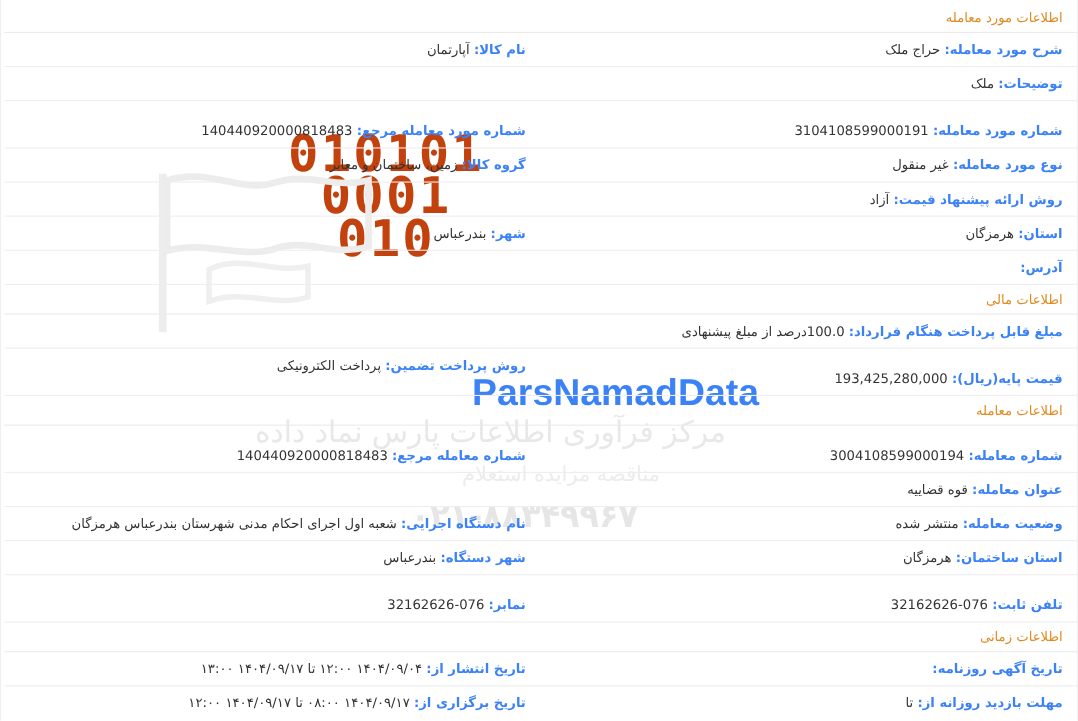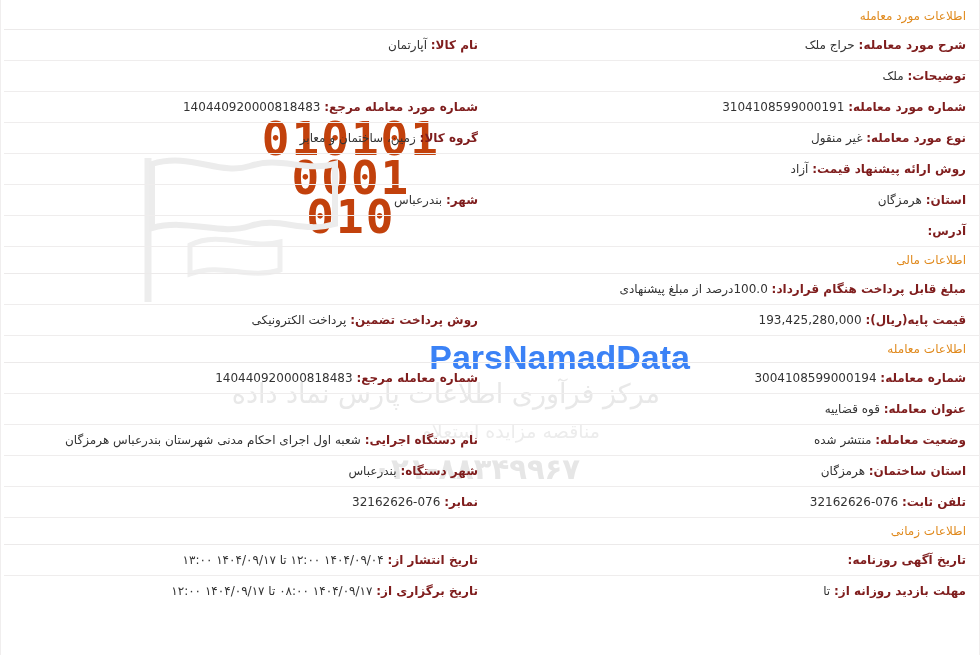--- a/index.html
+++ b/index.html
@@ -116,25 +116,26 @@
     padding: 6px 14px 6px 14px;
     text-align: right;
     line-height: 1.5;
     white-space: nowrap;
     overflow: hidden;
   }
   .cell.full { flex: 1 1 100%; }
 
   .lbl {
     font-weight: bold;
-    color: #7f1d1d;
+    color: #3b82f6;
   }
   .val {
     font-weight: normal;
     color: #333333;
+    margin-top: 12px;
   }
   .val.num { direction: ltr; unicode-bidi: embed; display: inline-block; }
 
   
   .edge-left {
     position: absolute;
     top: 0; bottom: 0;
     left: 0;
     width: 1px;
     background: #f0eeee;

